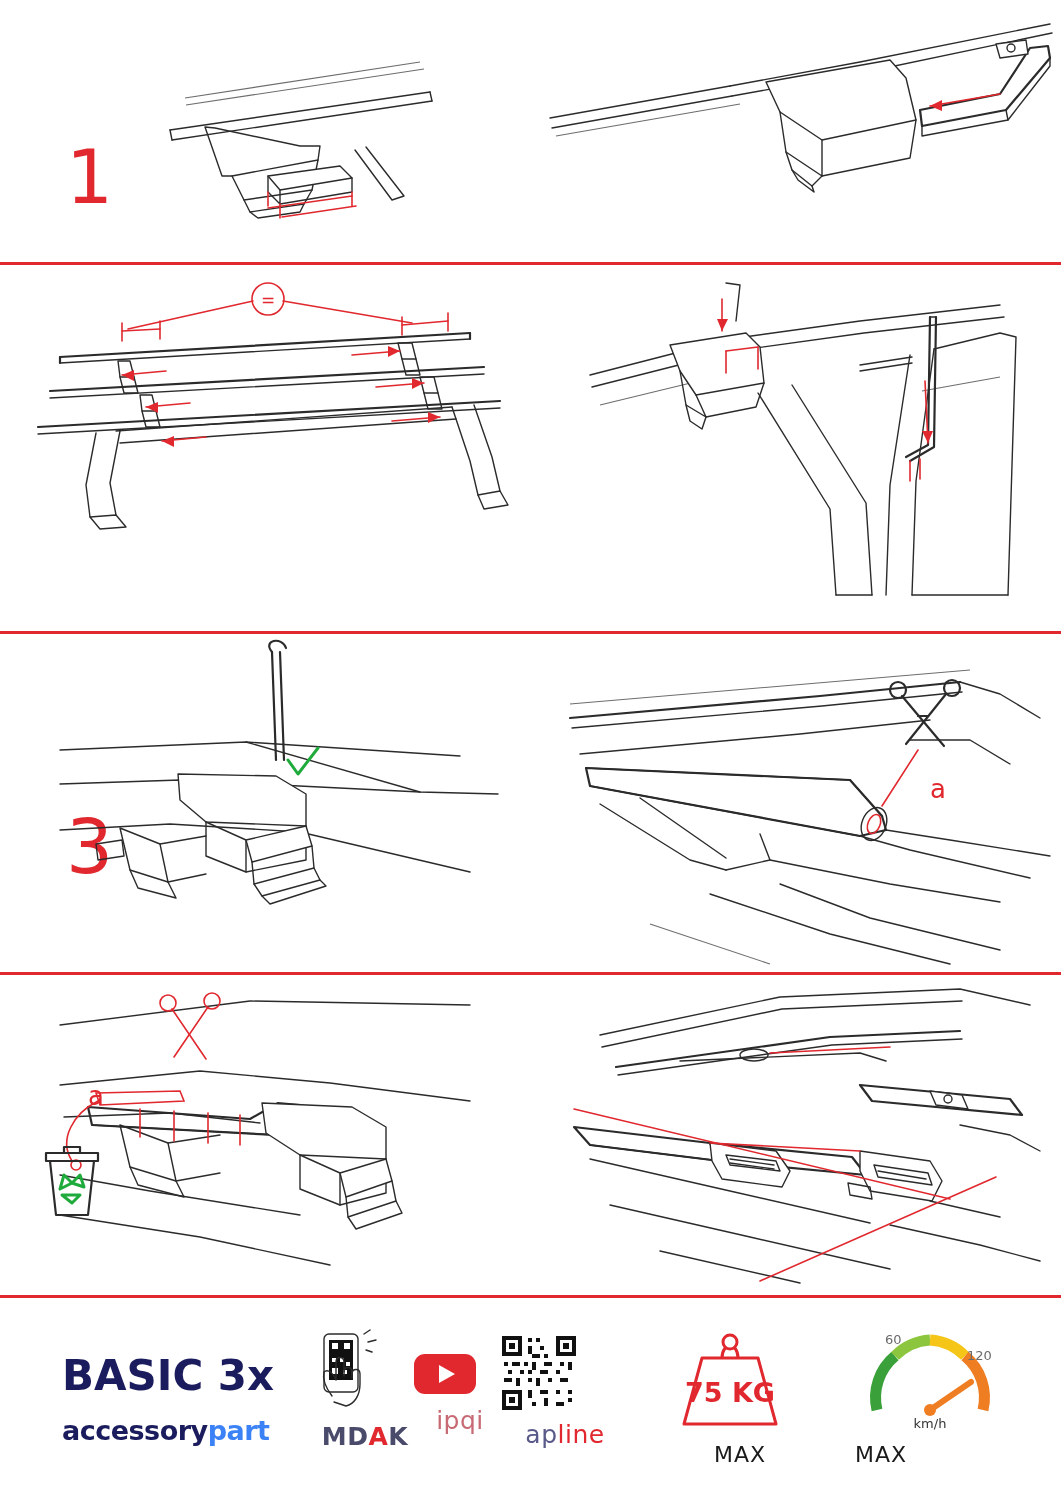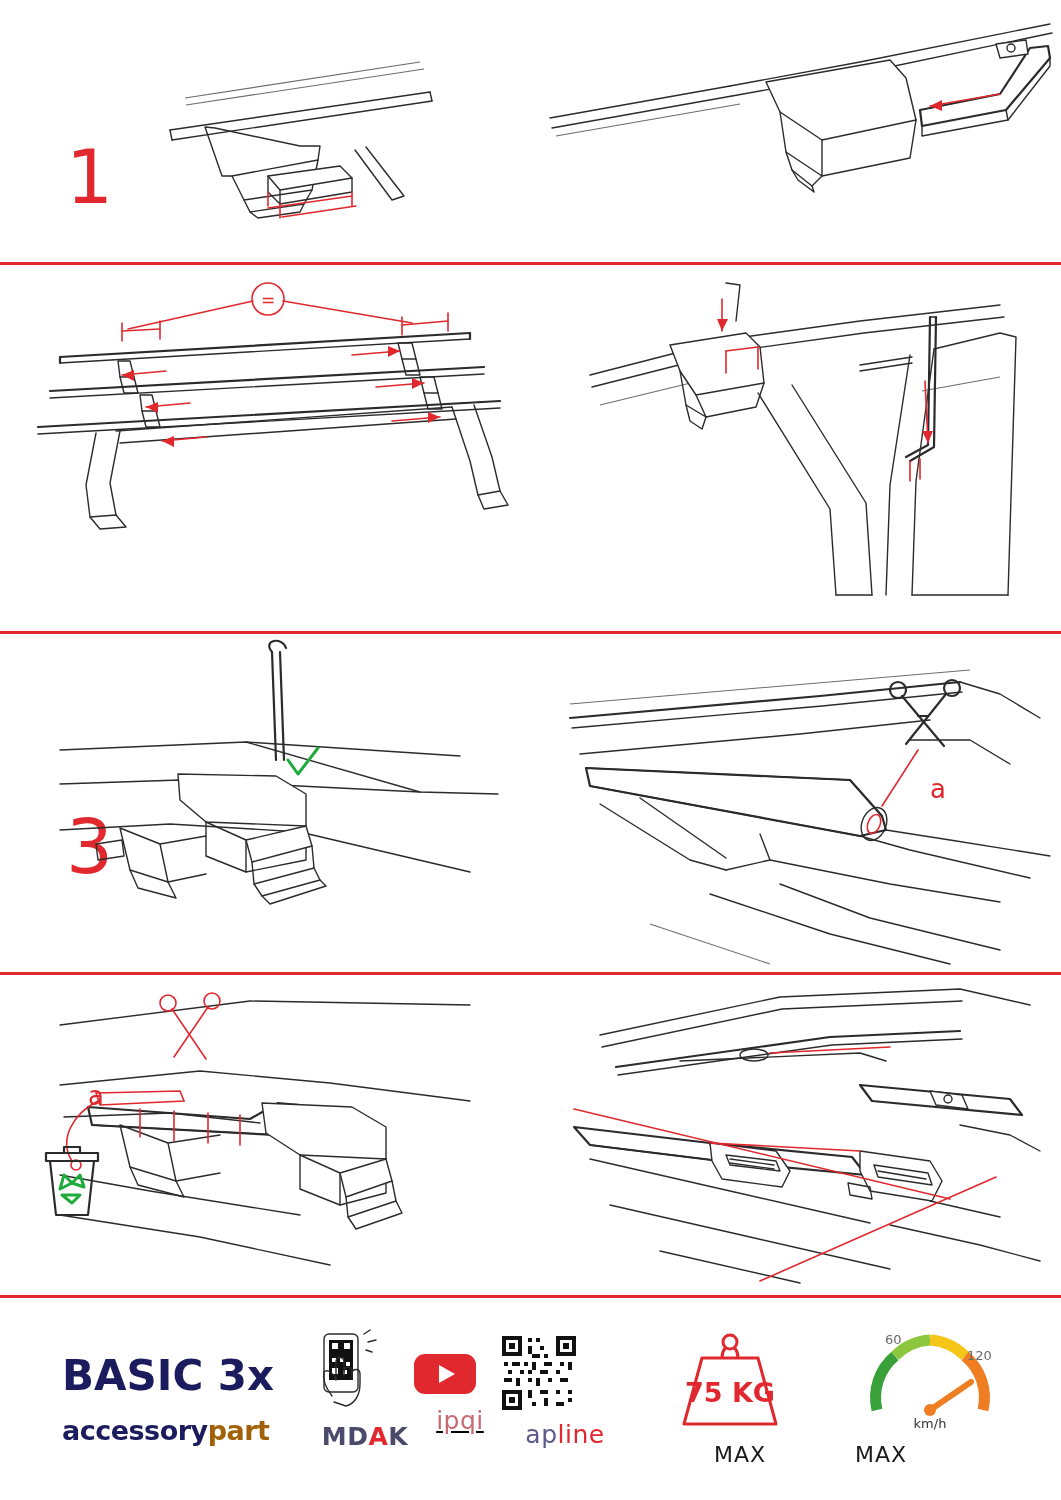--- a/index.html
+++ b/index.html
@@ -68,21 +68,21 @@
   }
   .brand-title .x { color: #1b1c5e; }
   .brand-sub {
     margin-top: 18px;
     font-family: "DejaVu Sans", sans-serif;
     font-size: 27px;
     font-weight: bold;
     color: #1b1c5e;
     letter-spacing: -0.5px;
   }
-  .brand-sub .part { color: #a16207; }
+  .brand-sub .part { color: #3b82f6; }
 
   .logos { position: absolute; left: 300px; top: 28px; width: 300px; height: 140px; }
   .logo-item { position: absolute; text-align: center; }
   .logo-cap {
     font-family: "DejaVu Sans", sans-serif;
     font-size: 25px;
     letter-spacing: 0.5px;
     margin-top: 8px;
   }
   .cap-mdak { color: #4a4a6a; font-weight: 600; }
@@ -467,21 +467,21 @@
           <path class="ln" d="M42 46 C42 40, 50 40, 50 46 L50 56 C50 68, 44 76, 36 78 L24 74"></path>
           <path class="ln" d="M54 6 L60 2"></path>
           <path class="ln" d="M58 14 L66 12"></path>
           <path class="ln" d="M56 22 L62 24"></path>
         </svg>
         <div class="logo-cap cap-mdak">
           <span>MD</span><span class="a">A</span><span>K</span>
         </div>
       </div>
 
-      <div class="logo-item" style="left:110px; top:20px; width:100px;text-decoration:underline;">
+      <div class="logo-item" style="left:110px; top:20px; width:100px;">
         <svg width="70" height="50" viewBox="0 0 70 50">
           <rect x="4" y="6" width="62" height="40" rx="11" fill="#e0282e"></rect>
           <path d="M29 17 L45 26 L29 35 Z" fill="#ffffff"></path>
         </svg>
         <div class="logo-cap cap-ipqi">ipqi</div>
       </div>
 
       <div class="logo-item" style="left:200px; top:6px; width:130px;">
         <svg width="78" height="78" viewBox="0 0 78 78">
           <rect x="0" y="0" width="78" height="78" fill="#fff"></rect>

